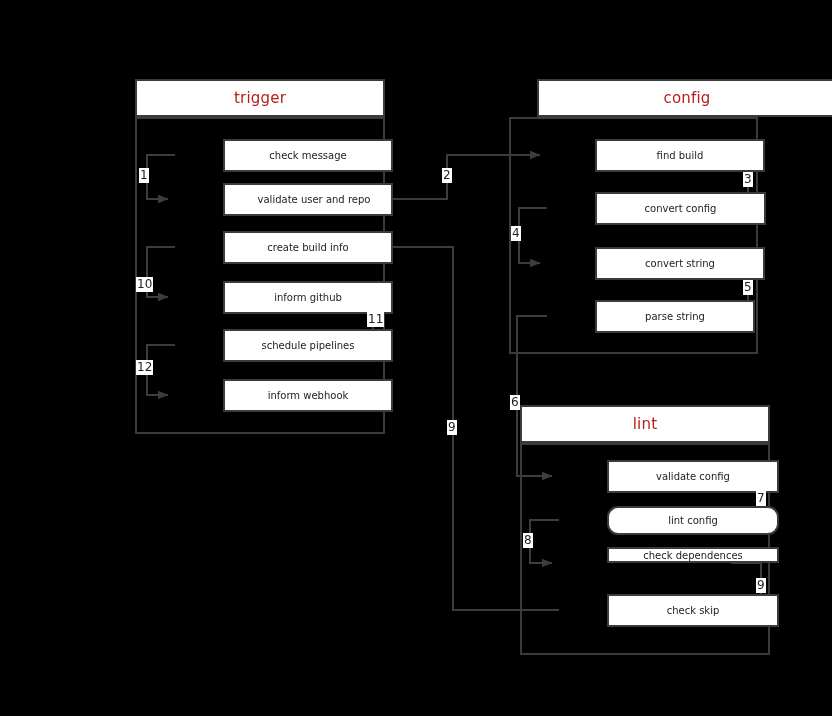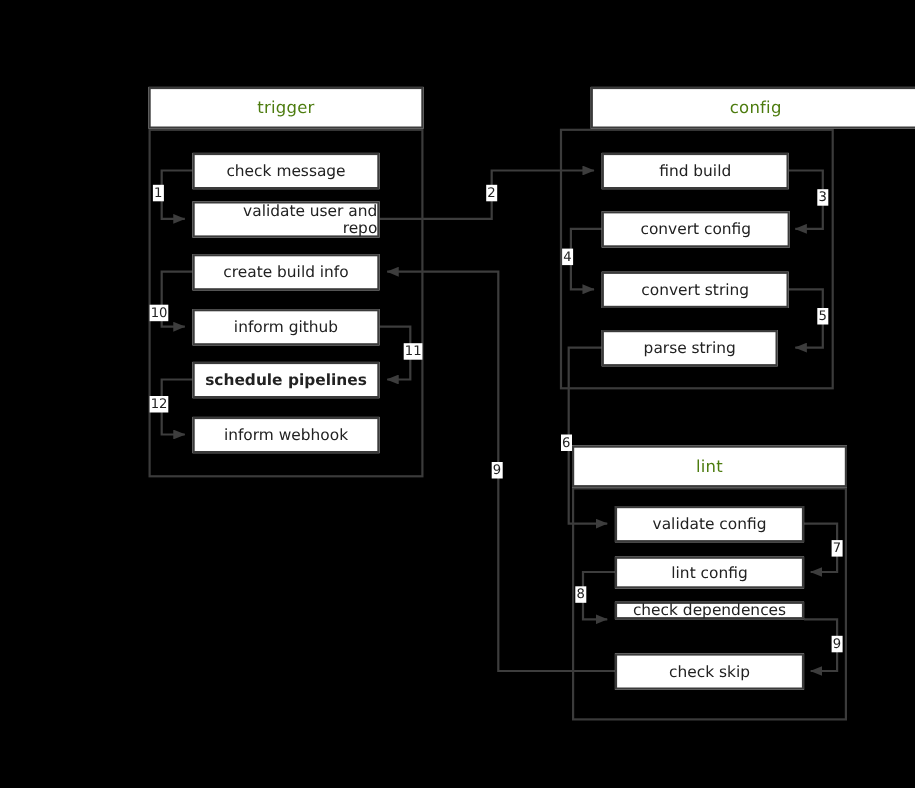--- a/index.html
+++ b/index.html
@@ -35,38 +35,39 @@
     position: absolute;
     box-sizing: border-box;
     border: 2px solid #3b3b3b;
     background: transparent;
   }
   .group-header {
     position: absolute;
     box-sizing: border-box;
     background: #ffffff;
     border: 2px solid #3b3b3b;
-    color: #4d7c0f;
+    color: #b91c1c;
     font-size: 15px;
     display: flex;
     align-items: center;
     justify-content: center;
     letter-spacing: 0.2px;
   }
   .node {
     position: absolute;
     box-sizing: border-box;
     background: #ffffff;
     border: 2px solid #3b3b3b;
     color: #222222;
-    font-size: 14px;
+    font-size: 10px;
     display: flex;
     align-items: center;
     justify-content: center;
     text-align: right;
+    margin-left: 48px;
   }
   .edge-label {
     position: absolute;
     background: #ffffff;
     color: #222222;
     font-size: 12px;
     line-height: 13px;
     padding: 1px 1px 1px 1px;
     box-sizing: border-box;
     text-align: center;
@@ -125,21 +126,21 @@
     </div>
     <div class="node" style="left:175px; top:183px; width:170px; height:33px;padding-left:12px;">
       <span>validate user and repo</span>
     </div>
     <div class="node" style="left:175px; top:231px; width:170px; height:33px;">
       <span>create build info</span>
     </div>
     <div class="node" style="left:175px; top:281px; width:170px; height:33px;">
       <span>inform github</span>
     </div>
-    <div class="node" style="left:175px; top:329px; width:170px; height:33px;font-weight:bold;">
+    <div class="node" style="left:175px; top:329px; width:170px; height:33px;">
       <span>schedule pipelines</span>
     </div>
     <div class="node" style="left:175px; top:379px; width:170px; height:33px;">
       <span>inform webhook</span>
     </div>
   </div>
 
   <div class="group">
     <div class="group-body" style="left:509px; top:117px; width:249px; height:237px;"></div>
     <div class="group-header" style="left:537px; top:79px; width:300px; height:38px;">
@@ -162,21 +163,21 @@
 
   <div class="group">
     <div class="group-body" style="left:520px; top:443px; width:250px; height:212px;"></div>
     <div class="group-header" style="left:520px; top:405px; width:250px; height:38px;">
       <span>lint</span>
     </div>
 
     <div class="node" style="left:559px; top:460px; width:172px; height:33px;">
       <span>validate config</span>
     </div>
-    <div class="node" style="left:559px; top:506px; width:172px; height:29px;">
+    <div class="node" style="left:559px; top:506px; width:172px; height:29px;border-radius:11px;">
       <span>lint config</span>
     </div>
     <div class="node" style="left:559px; top:547px; width:172px; height:16px;">
       <span>check dependences</span>
     </div>
     <div class="node" style="left:559px; top:594px; width:172px; height:33px;">
       <span>check skip</span>
     </div>
   </div>
 

